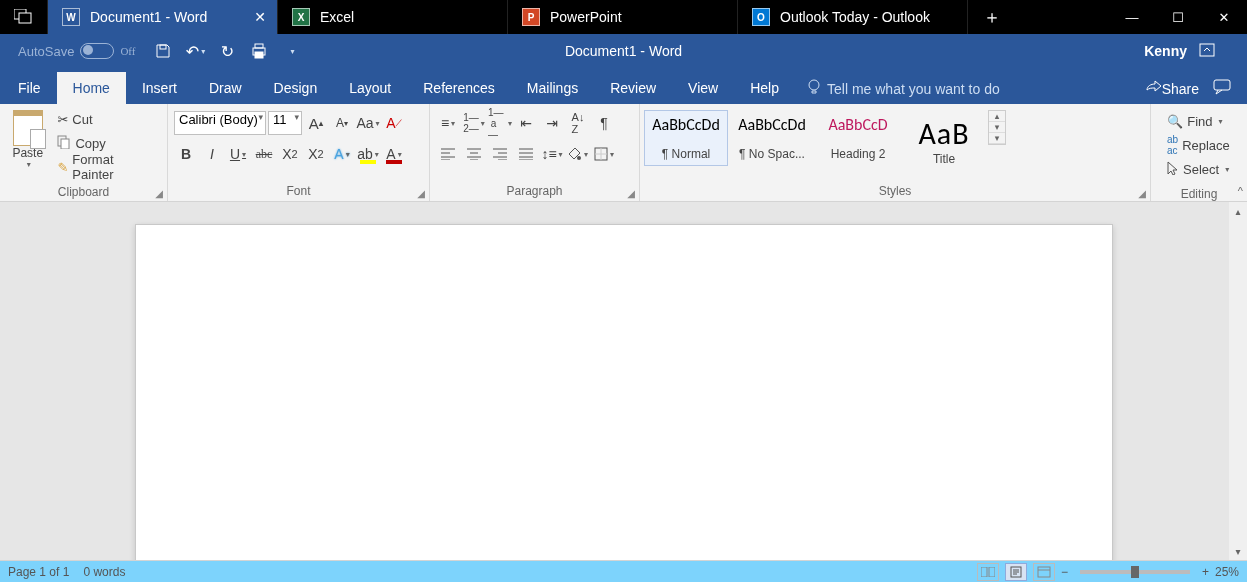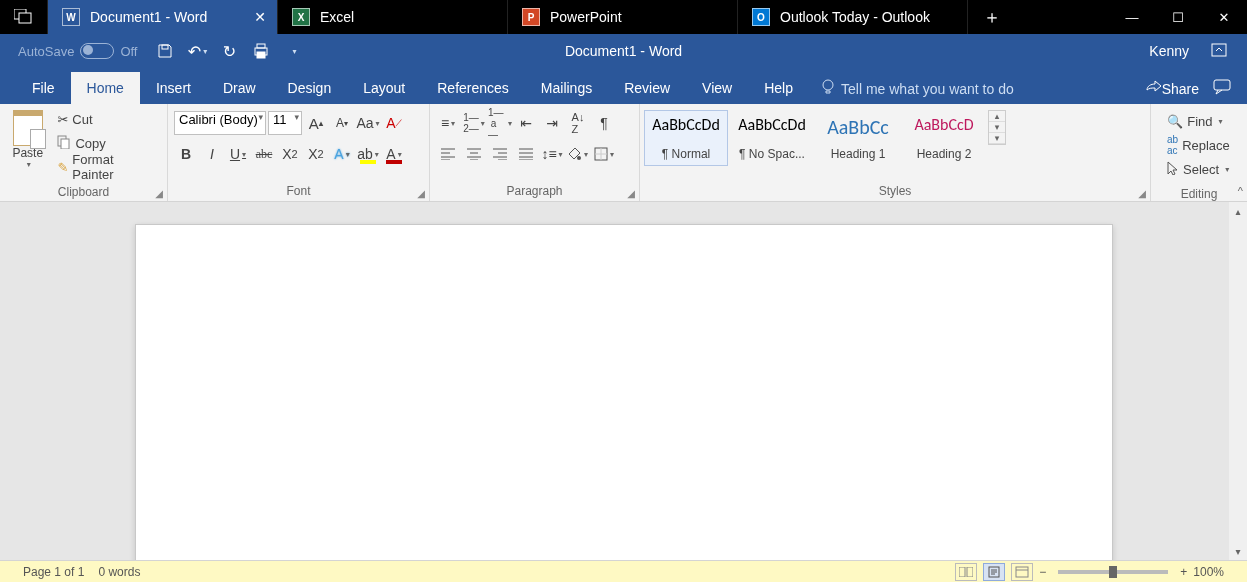--- a/index.html
+++ b/index.html
@@ -18,24 +18,24 @@
   .win-btn{ width:46px; display:flex; align-items:center; justify-content:center; font-size:13px;}
 
   
   .word-titlebar{ height:34px; background:#2b579a; color:#fff; display:flex; align-items:center; position:relative;}
   .qat{ display:flex; align-items:center; gap:4px; padding-left:18px;}
   .autosave{ display:flex; align-items:center; gap:6px; color:#9bb3d6; font-size:13px; margin-right:10px;}
   .autosave-toggle{ width:34px; height:16px; border:1px solid #9bb3d6; border-radius:8px; position:relative;}
   .autosave-toggle::before{content:''; position:absolute; left:2px; top:1px; width:10px; height:10px; border-radius:50%; background:#9bb3d6;}
   .qat-btn{ width:28px; height:28px; display:flex; align-items:center; justify-content:center; color:#fff;}
   .doc-title-center{ position:absolute; left:50%; transform:translateX(-50%); font-size:14px;}
-  .title-right{ margin-left:auto; display:flex; align-items:center; gap:22px; padding-right:20px; font-size:14px;}
-
-  
-  .ribbon-tabs{ height:36px; background:#2b579a; display:flex; align-items:flex-end; padding-left:16px; color:#fff; font-size:14px;}
+  .title-right{ margin-left:auto; display:flex; align-items:center; gap:12px; padding-right:32px; font-size:14px;font-weight:bold;}
+
+  
+  .ribbon-tabs{ height:36px; background:#2b579a; display:flex; align-items:flex-end; padding-left:2px; color:#fff; font-size:14px;}
   .ribbon-tab{ padding:8px 16px; cursor:default;}
   .ribbon-tab.active{ background:#f3f3f3; color:#2b579a;}
   .tellme{ display:flex; align-items:center; gap:6px; padding:0 12px; color:#cdddf2; font-size:14px; margin-bottom:6px;}
   .ribbon-right{ margin-left:auto; display:flex; align-items:center; gap:14px; padding-right:16px; color:#fff; margin-bottom:6px;}
 
   
   .ribbon{ height:98px; background:#f3f3f3; border-bottom:1px solid #d4d4d4; display:flex; position:relative;}
   .group{ border-right:1px solid #d9d9d9; display:flex; flex-direction:column; }
   .group-body{ flex:1; display:flex; align-items:flex-start; padding:4px 6px;}
   .group-label{ height:20px; font-size:12px; color:#666; text-align:center; position:relative; display:flex; align-items:center; justify-content:center;}
@@ -77,30 +77,30 @@
   .collapse-caret{ position:absolute; right:4px; top:38px; font-size:11px; color:#666;}
 
   
   .workspace{ position:relative; height: calc(582px - 34px - 34px - 36px - 98px - 22px); background:#e6e6e6; display:flex; justify-content:center; overflow:hidden;}
   .page{ margin-top:22px; width:978px; height:1200px; background:#fff; border:1px solid #c8c8c8; box-shadow:0 2px 6px rgba(0,0,0,.15);}
   .vscroll{ position:absolute; right:0; top:0; bottom:0; width:18px; background:#f0f0f0; display:flex; flex-direction:column;}
   .vscroll .arrow{ height:18px; display:flex; align-items:center; justify-content:center; font-size:10px; color:#666;}
   .vscroll .track{ flex:1; background:#f0f0f0;}
 
   
-  .statusbar{ height:22px; background:#fef9c3; border-top:1px solid #d4d4d4; display:flex; align-items:center; font-size:12px; color:#555; padding:0 23px;}
+  .statusbar{ height:22px; background:#7dd3fc; border-top:1px solid #d4d4d4; display:flex; align-items:center; font-size:12px; color:#555; padding:0 8px;}
   .status-right{ margin-left:auto; display:flex; align-items:center; gap:6px;}
   .viewbtn{ width:22px; height:18px; border:1px solid #bbb; display:flex; align-items:center; justify-content:center; font-size:10px;}
   .viewbtn.active{ background:#d8e3f3; border-color:#8faadc;}
   .zoom-slider{ width:110px; height:4px; background:#bbb; position:relative; margin:0 6px;}
   .zoom-slider::before{content:''; position:absolute; left:50%; top:-4px; width:1px; height:12px; background:#888;}
   .zoom-thumb{ position:absolute; left:50%; top:-4px; width:8px; height:12px; background:#666; transform:translateX(-50%);}
 
   .dd-caret{font-size:8px; color:#666; margin-left:2px;}
-  .small-il{ font-size:13px; color:#555;}
+  .small-il{ font-size:11px; color:#555;font-family:Liberation Serif, serif;}
 </style>
 </head>
 <body>
 
 <div class="titlebar">
   <div class="taskview-icon">
     <svg width="20" height="16" viewBox="0 0 20 16">
         <rect x="0" y="0" width="12" height="10" fill="none" stroke="#fff"></rect>
         <rect x="5" y="4" width="12" height="10" fill="#000" stroke="#fff"></rect>
       </svg>
@@ -342,26 +342,26 @@
       <div class="styles-gallery">
         <div class="style-item sel">
           <span class="style-prev normal">AaBbCcDd</span>
           <span>¶ Normal</span>
         </div>
         <div class="style-item">
           <span class="style-prev nospace">AaBbCcDd</span>
           <span>¶ No Spac...</span>
         </div>
         <div class="style-item">
-          <span class="style-prev h1">AaBbCc</span>
-          <span>Heading 1</span>
-        </div>
-        <div class="style-item">
           <span class="style-prev h2">AaBbCcD</span>
           <span>Heading 2</span>
+        </div>
+        <div class="style-item">
+          <span class="style-prev titlep">AaB</span>
+          <span>Title</span>
         </div>
       </div>
       <div class="gallery-scroll">
         <div>▴</div>
         <div>▾</div>
         <div>▾</div>
       </div>
     </div>
     <div class="group-label">
         <span>Styles</span>
@@ -429,15 +429,15 @@
       <svg width="14" height="12">
           <rect x="1" y="1" width="12" height="10" fill="none" stroke="#888"></rect>
           <path d="M1 4h12" stroke="#888"></path>
         </svg>
     </div>
     <span>−</span>
     <div class="zoom-slider">
         <div class="zoom-thumb"></div>
       </div>
     <span>+</span>
-    <span>100%</span>
+    <span>25%</span>
   </div>
 </div>
 
 </body></html>

